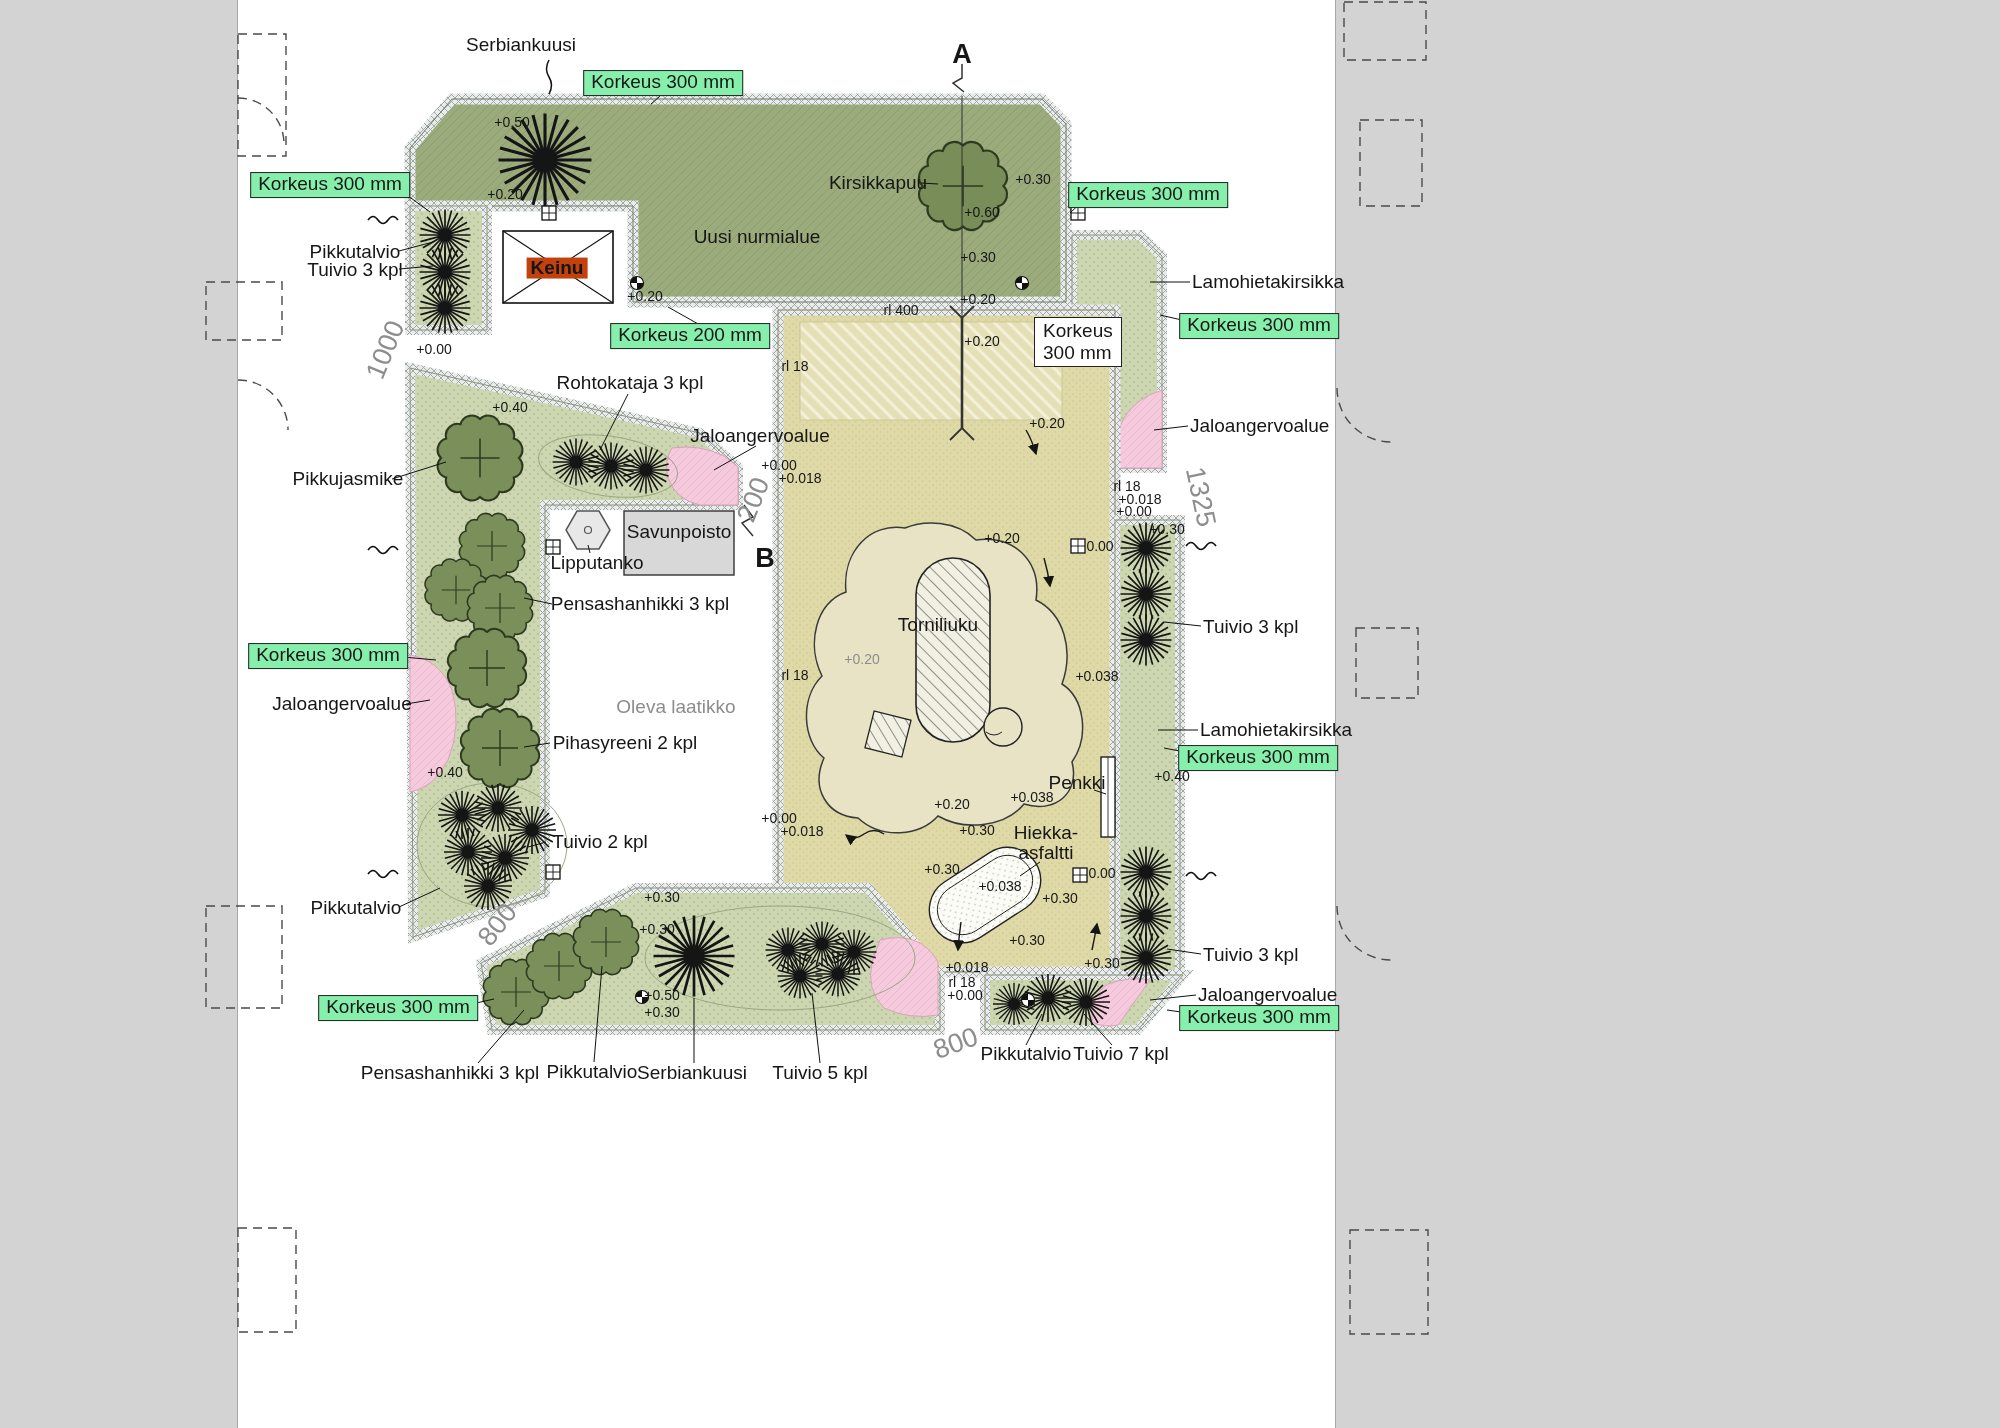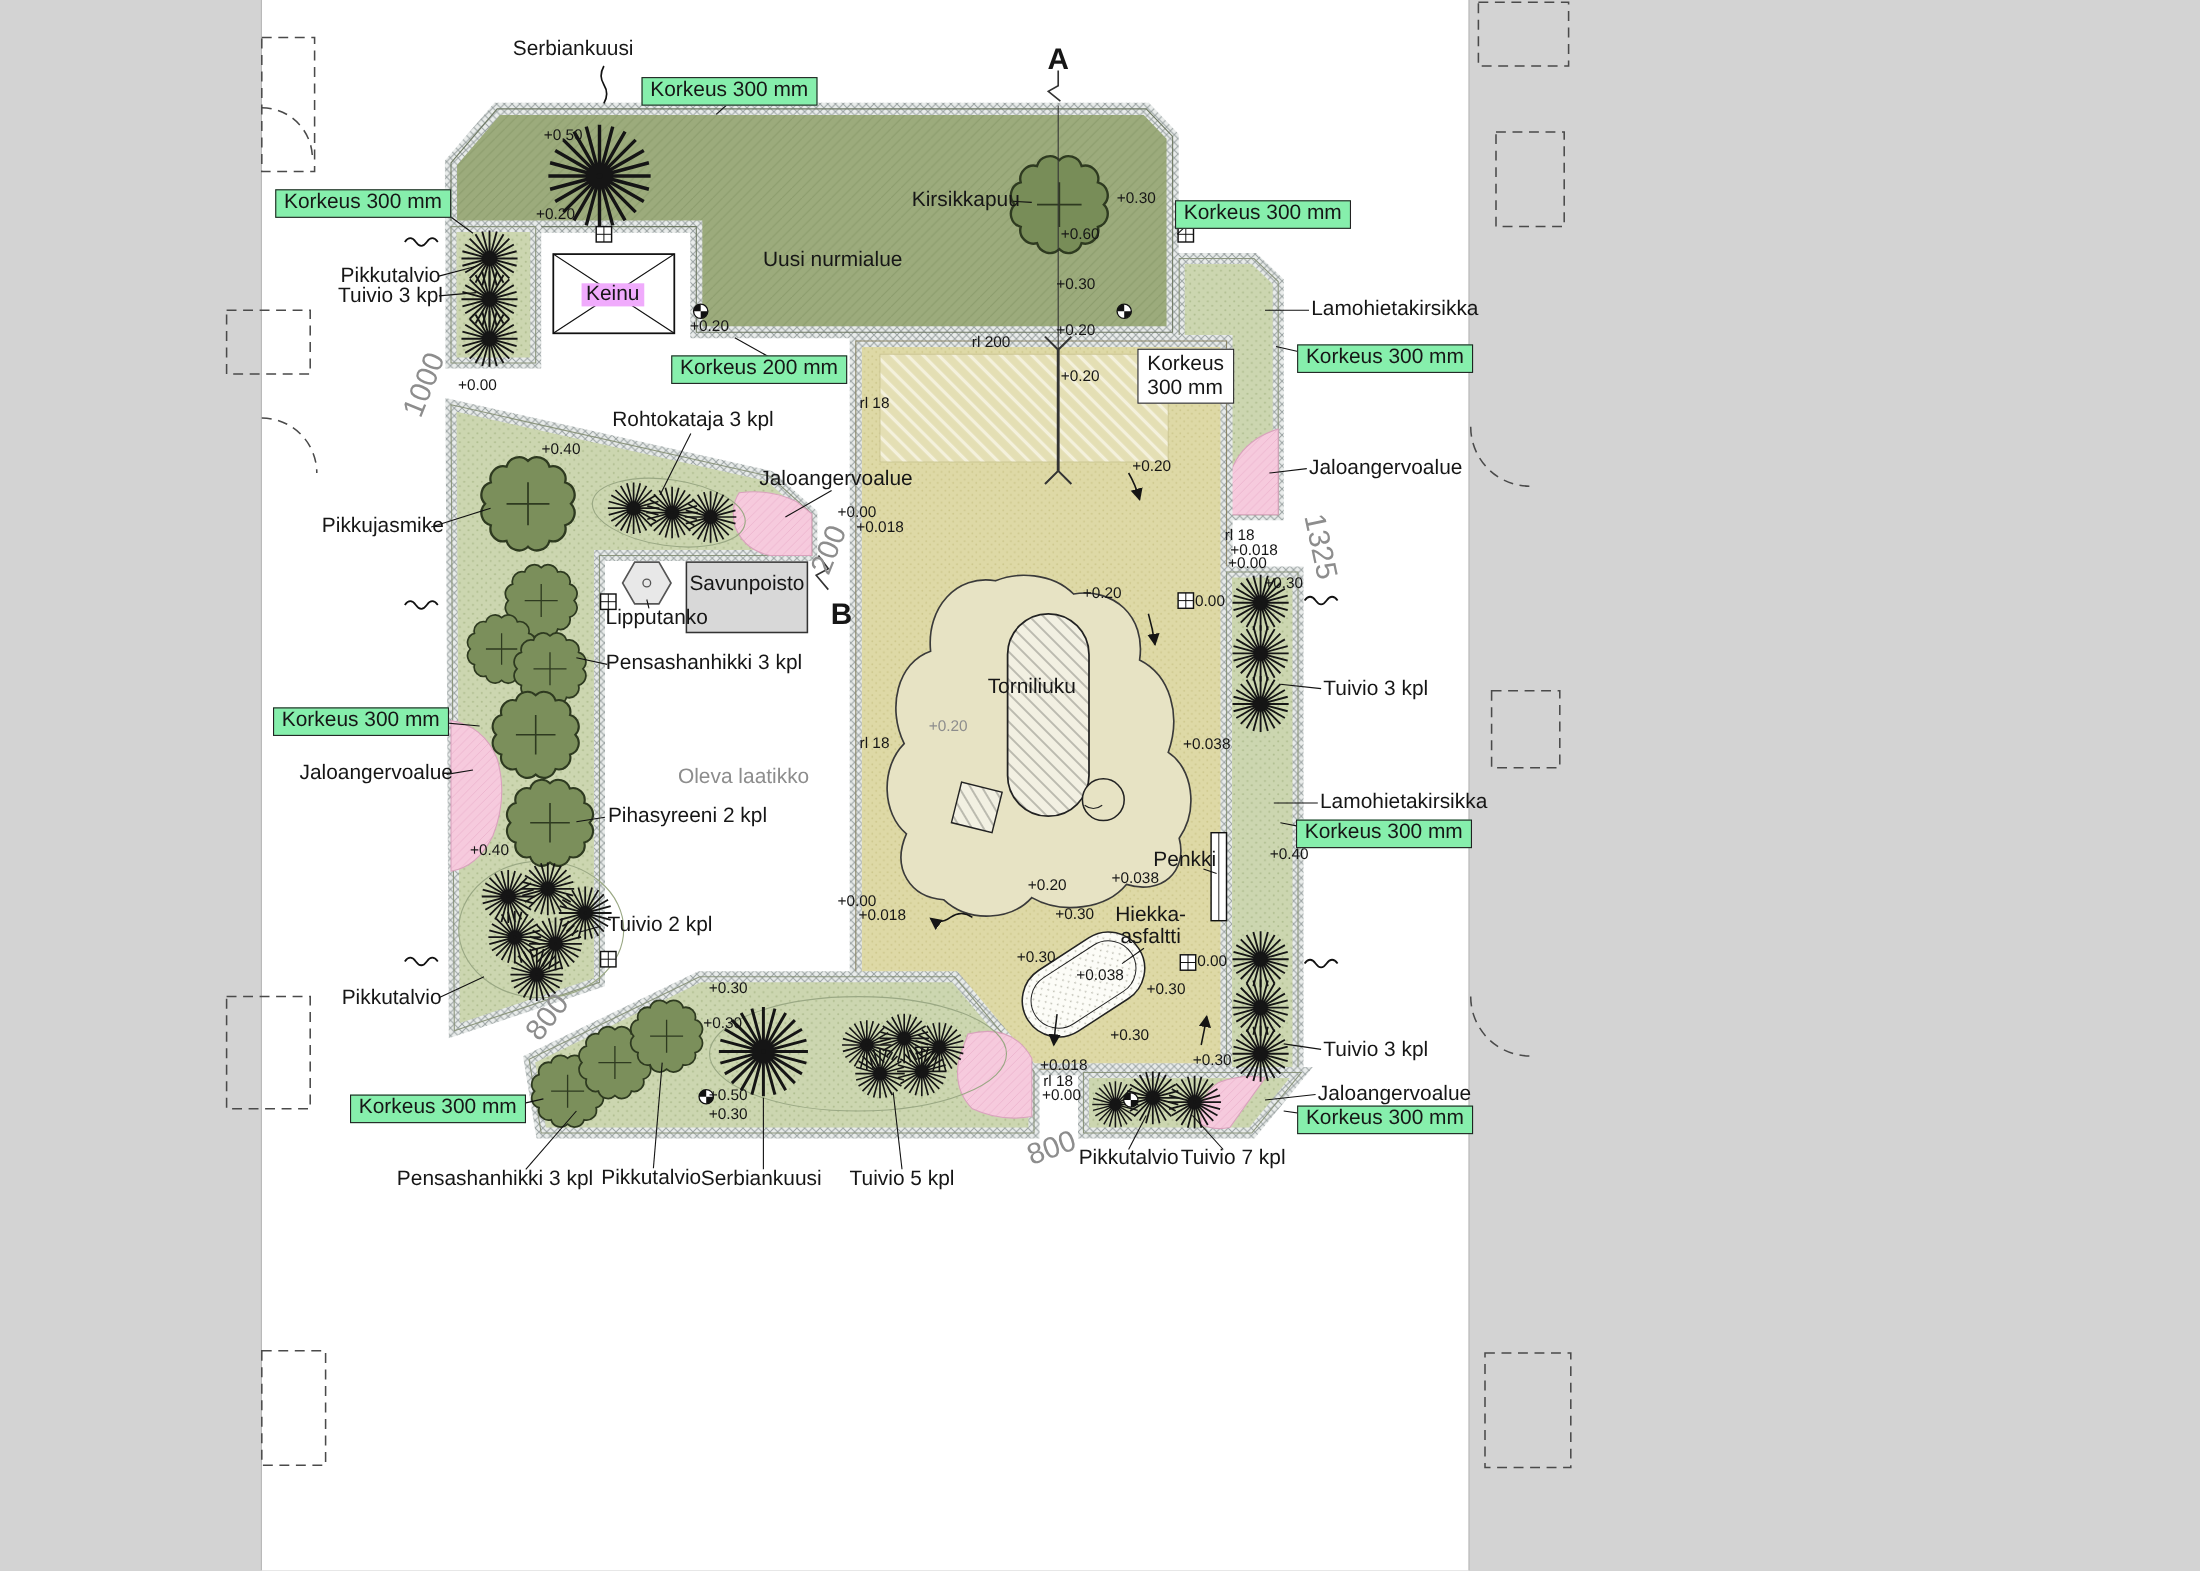--- a/index.html
+++ b/index.html
@@ -12,21 +12,21 @@
   .lb { position:absolute; white-space:nowrap; font-size:19px; color:#161616;
         transform:translate(0,-50%); line-height:1.1; }
   .lb.c { transform:translate(-50%,-50%); }
   .lb.box { border:1.4px solid #222; background:#86efac; padding:1px 7px 2px; }
   .box2 { position:absolute; border:1.4px solid #222; background:#fff; padding:2px 8px;
           font-size:19px; line-height:1.15; color:#161616; }
   .el  { font-size:14px; }
   .dim { font-size:27px; color:#8d8d8d; }
   .gray { color:#8d8d8d; }
   .sec { font-size:27px; font-weight:bold; }
-  .chip { background:#f0abfc; padding:0 4px; }
+  .chip { background:#c2410c; padding:0 4px;font-weight:bold; }
 </style>
 </head>
 <body>
 
 <div class="stage">
   <div class="page"></div>
 
   <svg class="plan" width="2000" height="1428" viewBox="0 0 2000 1428">
     <defs>
       <pattern id="edgeH" width="7" height="7" patternUnits="userSpaceOnUse">
@@ -374,21 +374,21 @@
     <div class="lb c box" style="left:398px;top:1008px">Korkeus 300 mm</div>
     <div class="lb c box" style="left:1259px;top:1018px">Korkeus 300 mm</div>
 
     <div class="lb c el" style="left:512px;top:123px">+0.50</div>
     <div class="lb c el" style="left:505px;top:195px">+0.20</div>
     <div class="lb c el" style="left:645px;top:297px">+0.20</div>
     <div class="lb c el" style="left:1033px;top:180px">+0.30</div>
     <div class="lb c el" style="left:982px;top:213px">+0.60</div>
     <div class="lb c el" style="left:978px;top:258px">+0.30</div>
     <div class="lb c el" style="left:978px;top:300px">+0.20</div>
-    <div class="lb c el" style="left:901px;top:311px">rl 200</div>
+    <div class="lb c el" style="left:901px;top:311px">rl 400</div>
     <div class="lb c el" style="left:982px;top:342px">+0.20</div>
     <div class="lb c el" style="left:434px;top:350px">+0.00</div>
     <div class="lb c el" style="left:795px;top:367px">rl 18</div>
     <div class="lb c el" style="left:510px;top:408px">+0.40</div>
     <div class="lb c el" style="left:1047px;top:424px">+0.20</div>
     <div class="lb c el" style="left:779px;top:466px">+0.00</div>
     <div class="lb c el" style="left:800px;top:479px">+0.018</div>
     <div class="lb c el" style="left:1127px;top:487px">rl 18</div>
     <div class="lb c el" style="left:1140px;top:500px">+0.018</div>
     <div class="lb c el" style="left:1134px;top:512px">+0.00</div>

